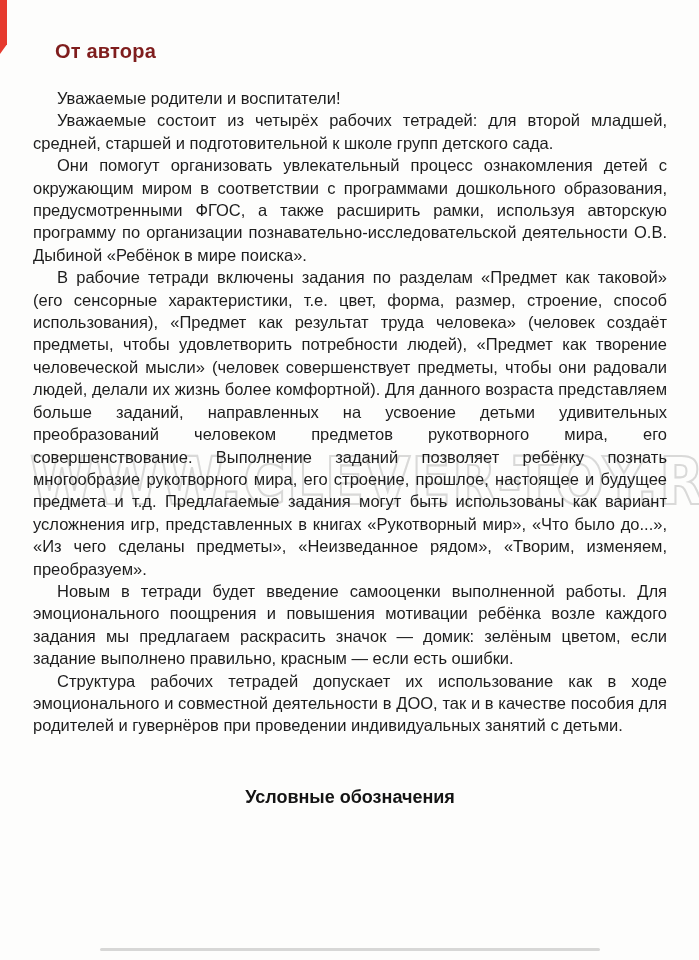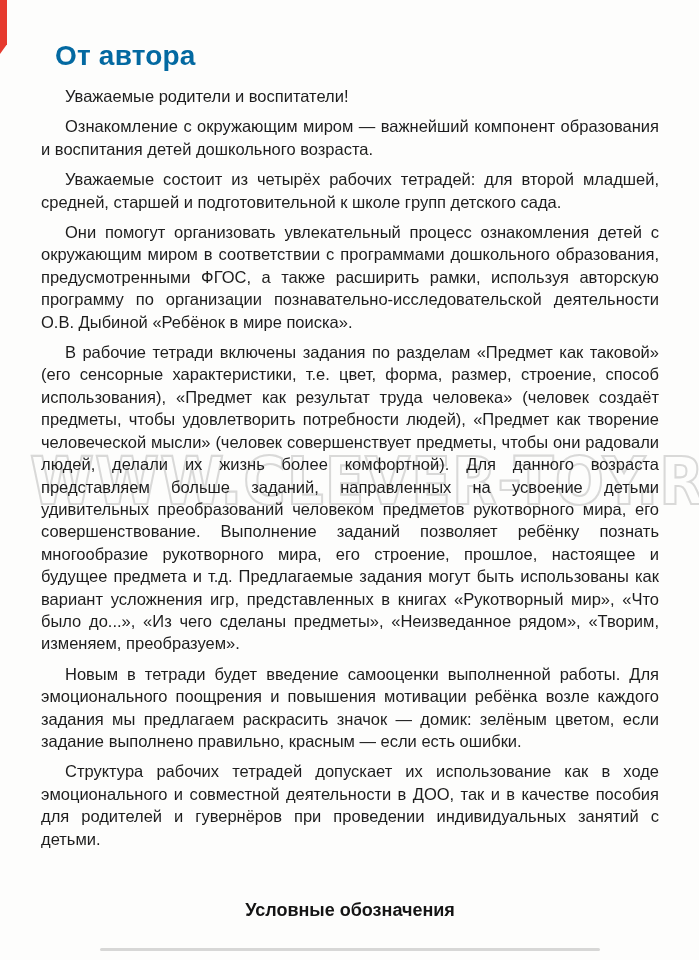--- a/index.html
+++ b/index.html
@@ -34,28 +34,28 @@
     -webkit-text-stroke: 2px rgba(168,168,168,0.42);
     text-stroke: 2px rgba(168,168,168,0.42);
     transform: scaleY(1.12);
   }
   .content {
     position: relative;
     z-index: 1;
     padding: 0 32px 0 33px;
   }
   .page-title {
-    margin: 40px 0 13px 22px;
-    font-size: 28px;
+    margin: 40px 0 24px 22px;
+    font-size: 20px;
     font-weight: bold;
-    color: #0369a1;
+    color: #7f1d1d;
     letter-spacing: 0.2px;
   }
   .body-text p {
-    margin: 8px;
+    margin: 0;
     text-indent: 24px;
     text-align: justify;
     font-size: 16.5px;
     line-height: 22.4px;
     color: #1d1d1d;
   }
   .closing {
     margin: 26px 0 0 0 !important;
   }
   .legend-heading {
@@ -83,21 +83,20 @@
   <div class="red-corner-mark"></div>
 
   <div class="watermark">WWW.CLEVER-TOY.RU</div>
 
   <div class="content">
 
     <h1 class="page-title">От автора</h1>
 
     <div class="body-text">
       <p>Уважаемые родители и воспитатели!</p>
-      <p>Ознакомление с окружающим миром — важнейший компонент образования и воспитания детей дошкольного возраста.</p>
       <p>Уважаемые состоит из четырёх рабочих тетрадей: для второй младшей, средней, старшей и подготовительной к школе групп детского сада.</p>
       <p>Они помогут организовать увлекательный процесс ознакомления детей с окружающим миром в соответствии с программами дошкольного образования, предусмотренными ФГОС, а также расширить рамки, используя авторскую программу по организации познавательно-исследовательской деятельности О.В. Дыбиной «Ребёнок в мире поиска».</p>
       <p>В рабочие тетради включены задания по разделам «Предмет как таковой» (его сенсорные характеристики, т.е. цвет, форма, размер, строение, способ использования), «Предмет как результат труда человека» (человек создаёт предметы, чтобы удовлетворить потребности людей), «Предмет как творение человеческой мысли» (человек совершенствует предметы, чтобы они радовали людей, делали их жизнь более комфортной). Для данного возраста представляем больше заданий, направленных на усвоение детьми удивительных преобразований человеком предметов рукотворного мира, его совершенствование. Выполнение заданий позволяет ребёнку познать многообразие рукотворного мира, его строение, прошлое, настоящее и будущее предмета и т.д. Предлагаемые задания могут быть использованы как вариант усложнения игр, представленных в книгах «Рукотворный мир», «Что было до...», «Из чего сделаны предметы», «Неизведанное рядом», «Творим, изменяем, преобразуем».</p>
       <p>Новым в тетради будет введение самооценки выполненной работы. Для эмоционального поощрения и повышения мотивации ребёнка возле каждого задания мы предлагаем раскрасить значок — домик: зелёным цветом, если задание выполнено правильно, красным — если есть ошибки.</p>
       <p>Структура рабочих тетрадей допускает их использование как в ходе эмоционального и совместной деятельности в ДОО, так и в качестве пособия для родителей и гувернёров при проведении индивидуальных занятий с детьми.</p>
     </div>
 
     <h2 class="legend-heading">Условные обозначения</h2>
 
   </div>

